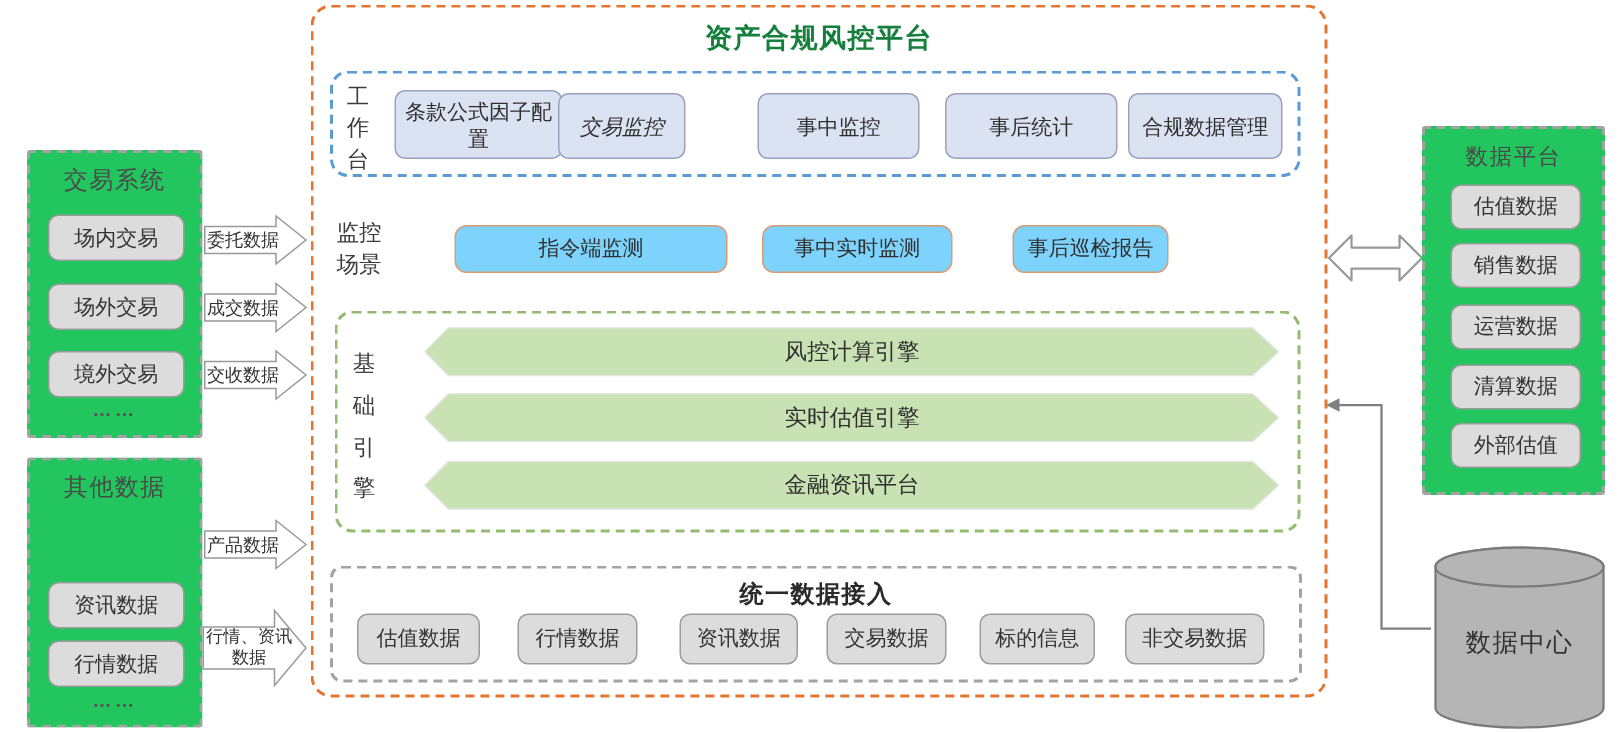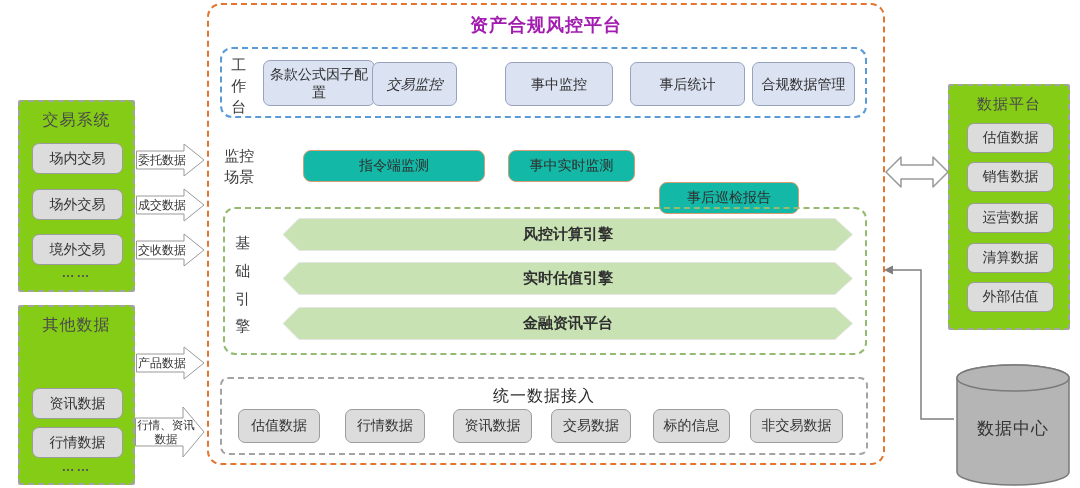--- a/index.html
+++ b/index.html
@@ -3,57 +3,57 @@
 <meta charset="utf-8">
 <style>
   html,body{margin:0;padding:0;background:#fff;}
   *{box-sizing:border-box;}
   #canvas{
     position:relative;width:1080px;height:488px;background:#ffffff;
     font-family:"Liberation Sans","DejaVu Sans",sans-serif;color:#333;overflow:hidden;
   }
   .abs{position:absolute;}
   
-  .gray-panel{border:2px dashed #a3a3a3;border-radius:2px;background:#84cc16;}
+  .gray-panel{border:2px dashed #a3a3a3;border-radius:2px;background:#22c55e;}
   .panel-title{position:absolute;left:0;right:0;text-align:center;font-size:16px;color:#4a4a4a;letter-spacing:1px;}
   .gray-item{
     position:absolute;display:flex;align-items:center;justify-content:center;
     background:#dcdcdc;border:1px solid #9c9c9c;border-radius:7px;
     font-size:14px;color:#333;white-space:nowrap;
   }
   .dots{position:absolute;left:0;right:0;text-align:center;font-weight:bold;color:#555;font-size:13px;letter-spacing:2px;}
   
   .blk-arrow{position:absolute;}
   .blk-arrow svg{position:absolute;left:0;top:0;overflow:visible;}
   .blk-arrow .lbl{
     position:absolute;top:0;bottom:0;left:0;display:flex;align-items:center;justify-content:center;
     font-size:12px;color:#333;text-align:center;white-space:pre-line;line-height:1.25;
   }
   
   #main{left:207px;top:3px;width:678px;height:462px;border:2px dashed #e4742e;border-radius:14px;}
-  #main-title{top:8px;left:0;right:0;text-align:center;font-size:18px;font-weight:bold;color:#a21caf;letter-spacing:1px;}
+  #main-title{top:8px;left:0;right:0;text-align:center;font-size:18px;font-weight:bold;color:#15803d;letter-spacing:1px;}
   .vlabel{font-size:15px;color:#3d3d3d;width:1.15em;line-height:1.4;word-break:break-all;text-align:center;}
   #workbench{left:11px;top:42px;width:647px;height:71px;border:2px dashed #5b9bd5;border-radius:12px;}
   .wb-item{
     position:absolute;display:flex;align-items:center;justify-content:center;
     background:#dbe2f2;border:1px solid #98a1bd;border-radius:7px;
     font-size:14px;color:#2f2f2f;text-align:center;line-height:1.3;
   }
   .mon-label{left:13px;top:140px;}
   .orange-item{
     position:absolute;top:145px;height:32px;display:flex;align-items:center;justify-content:center;
-    background:#14b8a6;border:1px solid #d99c72;border-radius:8px;font-size:14px;color:#2f2f2f;white-space:nowrap;
+    background:#7dd3fc;border:1px solid #d99c72;border-radius:8px;font-size:14px;color:#2f2f2f;white-space:nowrap;
   }
   #engines{left:14px;top:202px;width:644px;height:148px;border:2px dashed #95bb72;border-radius:12px;}
   #engines .vlabel{position:absolute;left:9px;top:20px;line-height:1.85;}
   .banner{position:absolute;left:58px;width:570px;height:33px;}
   .banner svg{position:absolute;left:0;top:0;}
-  .banner .lbl{position:absolute;inset:0;display:flex;align-items:center;justify-content:center;font-size:15px;color:#2f2f2f;font-weight:bold;}
+  .banner .lbl{position:absolute;inset:0;display:flex;align-items:center;justify-content:center;font-size:15px;color:#2f2f2f;}
   #data-access{left:11px;top:372px;width:648px;height:78px;border:2px dashed #a3a3a3;border-radius:8px;}
-  #da-title{top:7px;left:0;right:0;text-align:center;font-size:16px;font-weight:400;color:#2a2a2a;letter-spacing:1px;}
+  #da-title{top:7px;left:0;right:0;text-align:center;font-size:16px;font-weight:700;color:#2a2a2a;letter-spacing:1px;}
   #cylinder{left:954px;top:362px;width:118px;height:126px;}
   #cylinder .lbl{position:absolute;left:0;right:0;top:55px;text-align:center;font-size:17px;color:#333;letter-spacing:1px;}
 </style>
 </head>
 <body>
 
 <div id="canvas">
 
   <div class="abs gray-panel" style="left:18px;top:100px;width:117px;height:192px;">
     <div class="panel-title" style="top:8px;">交易系统</div>
@@ -111,21 +111,21 @@
       <div class="wb-item" style="left:41px;top:11px;width:112px;height:46px;">条款公式因子配置</div>
       <div class="wb-item" style="left:150px;top:13px;width:85px;height:44px;font-style:italic;">交易监控</div>
       <div class="wb-item" style="left:283px;top:13px;width:108px;height:44px;">事中监控</div>
       <div class="wb-item" style="left:408px;top:13px;width:115px;height:44px;">事后统计</div>
       <div class="wb-item" style="left:530px;top:13px;width:103px;height:44px;">合规数据管理</div>
     </div>
 
     <div class="abs vlabel mon-label" style="width:2.3em;">监控场景</div>
     <div class="orange-item" style="left:94px;width:182px;">指令端监测</div>
     <div class="orange-item" style="left:299px;width:127px;">事中实时监测</div>
-    <div class="orange-item" style="left:450px;width:140px;margin-top:32px;">事后巡检报告</div>
+    <div class="orange-item" style="left:466px;width:104px;">事后巡检报告</div>
 
     <div class="abs" id="engines">
       <div class="vlabel">基础引擎</div>
       <div class="banner" style="top:9px;">
         <svg width="570" height="33">
             <polygon points="0,16.5 16,0.5 552,0.5 569.5,16.5 552,32.5 16,32.5" fill="#c8e2b4" stroke="#e6e6e6" stroke-width="1"></polygon>
           </svg>
         <div class="lbl">风控计算引擎</div>
       </div>
       <div class="banner" style="top:53px;">

